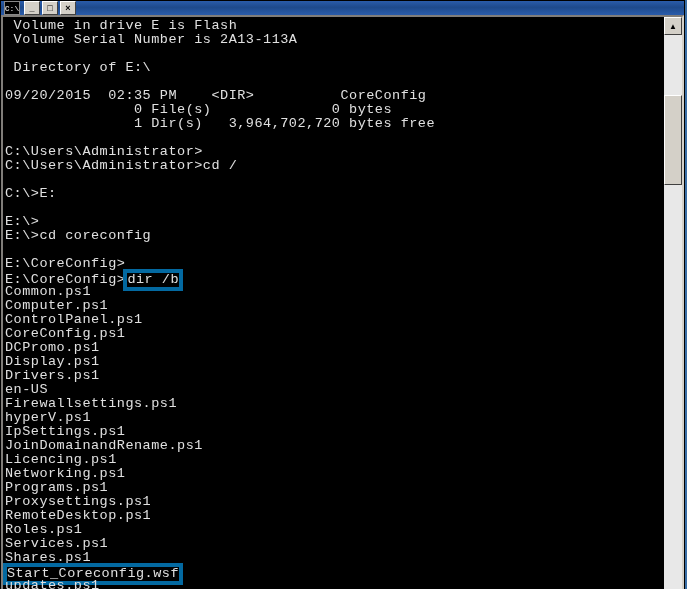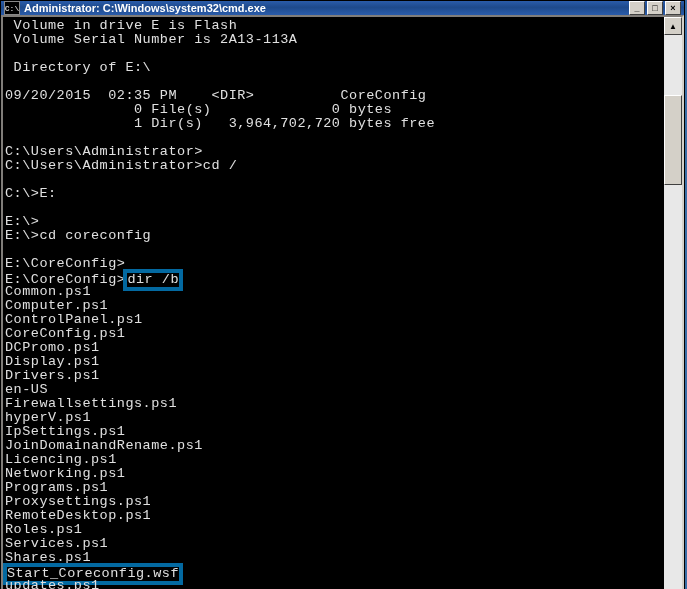--- a/index.html
+++ b/index.html
@@ -119,21 +119,20 @@
     border-right-color: #404040;
     border-bottom-color: #404040;
   }
 </style>
 </head>
 <body>
 
 <div class="window">
   <div class="titlebar">
     <div class="icon">C:\</div>
-    <div class="title">Administrator: C:\Windows\system32\cmd.exe</div>
     <div class="controls">
       <div class="winbtn">_</div>
       <div class="winbtn">□</div>
       <div class="winbtn">×</div>
     </div>
   </div>
   <div class="content-wrap">
     <div class="terminal" id="term"><div class="line"> Volume in drive E is Flash</div><div class="line"> Volume Serial Number is 2A13-113A</div><div class="line"></div><div class="line"> Directory of E:\</div><div class="line"></div><div class="line">09/20/2015  02:35 PM    &lt;DIR&gt;          CoreConfig</div><div class="line">               0 File(s)              0 bytes</div><div class="line">               1 Dir(s)   3,964,702,720 bytes free</div><div class="line"></div><div class="line">C:\Users\Administrator&gt;</div><div class="line">C:\Users\Administrator&gt;cd /</div><div class="line"></div><div class="line">C:\&gt;E:</div><div class="line"></div><div class="line">E:\&gt;</div><div class="line">E:\&gt;cd coreconfig</div><div class="line"></div><div class="line">E:\CoreConfig&gt;</div><div class="line">E:\CoreConfig&gt;<span class="hl">dir /b</span></div><div class="line">Common.ps1</div><div class="line">Computer.ps1</div><div class="line">ControlPanel.ps1</div><div class="line">CoreConfig.ps1</div><div class="line">DCPromo.ps1</div><div class="line">Display.ps1</div><div class="line">Drivers.ps1</div><div class="line">en-US</div><div class="line">Firewallsettings.ps1</div><div class="line">hyperV.ps1</div><div class="line">IpSettings.ps1</div><div class="line">JoinDomainandRename.ps1</div><div class="line">Licencing.ps1</div><div class="line">Networking.ps1</div><div class="line">Programs.ps1</div><div class="line">Proxysettings.ps1</div><div class="line">RemoteDesktop.ps1</div><div class="line">Roles.ps1</div><div class="line">Services.ps1</div><div class="line">Shares.ps1</div><div class="line"><span class="hl">Start_Coreconfig.wsf</span></div><div class="line">updates.ps1</div></div>
     <div class="scrollbar">
       <div class="sb-btn">▲</div>

